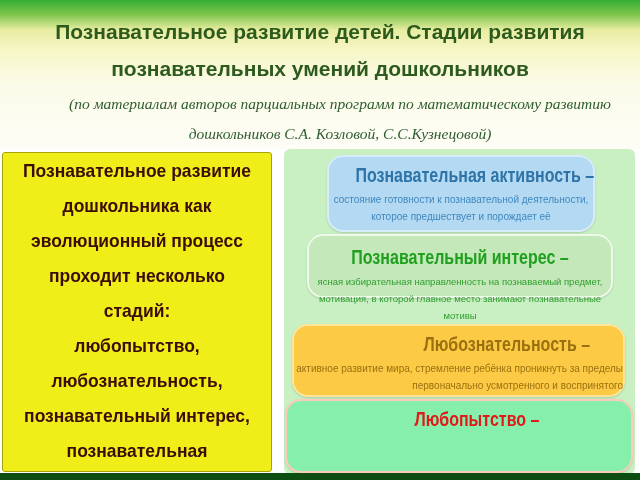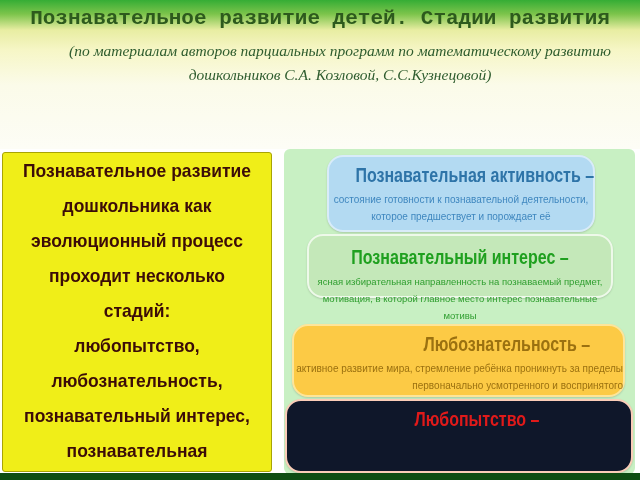--- a/index.html
+++ b/index.html
@@ -4,28 +4,28 @@
 <style>
   html,body{margin:0;padding:0;}
   .slide{
     position:relative;width:640px;height:480px;background:#ffffff;
     overflow:hidden;font-family:"Liberation Sans",sans-serif;
   }
   .header{
     position:absolute;left:0;top:0;width:640px;height:149px;
   }
   .title{
-    text-align:center;
-    font-family:Liberation Mono, monospace;font-weight:bold;
+    padding-top:13px;text-align:center;
+    font-family:Liberation Sans, sans-serif;font-weight:bold;
     font-size:21px;line-height:37px;
   }
   .subtitle{
     margin-top:2px;text-align:center;
     font-family:"Liberation Serif",serif;font-style:italic;
-    font-size:15.5px;line-height:24px;white-space:pre-line;padding-left:40px;
+    font-size:15.5px;line-height:30px;white-space:pre-line;padding-left:40px;
   }
   .left-box{
     position:absolute;left:2px;top:152px;width:270px;height:320px;
     border:1px solid #a8a405;border-radius:3px;box-sizing:border-box;
     display:flex;align-items:flex-start;justify-content:center;
   }
   .left-box-text{
     font-weight:bold;font-size:19px;line-height:35px;text-align:center;
     white-space:pre-line;transform:scaleX(.92);transform-origin:center;
     width:100%;
@@ -56,20 +56,21 @@
   }
 </style>
 </head>
 <body>
 
 <div class="slide">
 
   <div class="header" style="background: linear-gradient(rgb(53, 173, 53) 0px, rgb(124, 196, 75) 14px, rgb(232, 237, 162) 30px, rgb(246, 246, 198) 50px, rgb(251, 251, 233) 85px, rgb(253, 253, 246) 149px);">
     <div class="title" style="color: rgb(45, 90, 29);">
       <div>Познавательное развитие детей. Стадии развития</div>
+      <div>познавательных умений дошкольников</div>
     </div>
     <div class="subtitle" style="color: rgb(46, 92, 46);">(по материалам авторов парциальных программ по математическому развитию
 дошкольников С.А. Козловой, С.С.Кузнецовой)</div>
   </div>
 
   <div class="left-box" style="background: rgb(240, 238, 24); color: rgb(59, 12, 8);">
     <div class="left-box-text">Познавательное развитие
 дошкольника как
 эволюционный процесс
 проходит несколько стадий:
@@ -84,28 +85,28 @@
 
   <div class="stage stage-0" style="background: rgb(179, 218, 242); border-color: rgb(217, 236, 249);">
     <div class="stage-heading" style="color: rgb(46, 116, 168);">Познавательная активность –</div>
     <div class="stage-desc" style="color: rgb(63, 135, 191);">состояние готовности к познавательной деятельности,
 которое предшествует и порождает её</div>
   </div>
 
   <div class="stage stage-1" style="background: rgb(196, 232, 185); border-color: rgb(238, 249, 234);">
     <div class="stage-heading" style="color: rgb(31, 160, 31);">Познавательный интерес –</div>
     <div class="stage-desc" style="color: rgb(47, 158, 47);">ясная избирательная направленность на познаваемый предмет,
-мотивация, в которой главное место интерес познавательные мотивы</div>
+мотивация, в которой главное место занимают познавательные мотивы</div>
   </div>
 
   <div class="stage stage-2" style="background: rgb(252, 202, 69); border-color: rgb(253, 229, 154); text-align: right;">
     <div class="stage-heading" style="color: rgb(155, 113, 16);">Любознательность –</div>
     <div class="stage-desc" style="color: rgb(155, 113, 16);">активное развитие мира, стремление ребёнка проникнуть за пределы
 первоначально усмотренного и воспринятого</div>
   </div>
 
-  <div class="stage stage-3" style="background: #0f172a; border-color: rgb(251, 205, 184); padding-left: 36px;">
+  <div class="stage stage-3" style="background: #86efac; border-color: rgb(251, 205, 184); padding-left: 36px;">
     <div class="stage-heading" style="color: rgb(224, 26, 26);">Любопытство –</div>
   </div>
 
   <div class="footer-bar" style="background: rgb(14, 77, 18);"></div>
 
 </div>
 
 </body></html>

